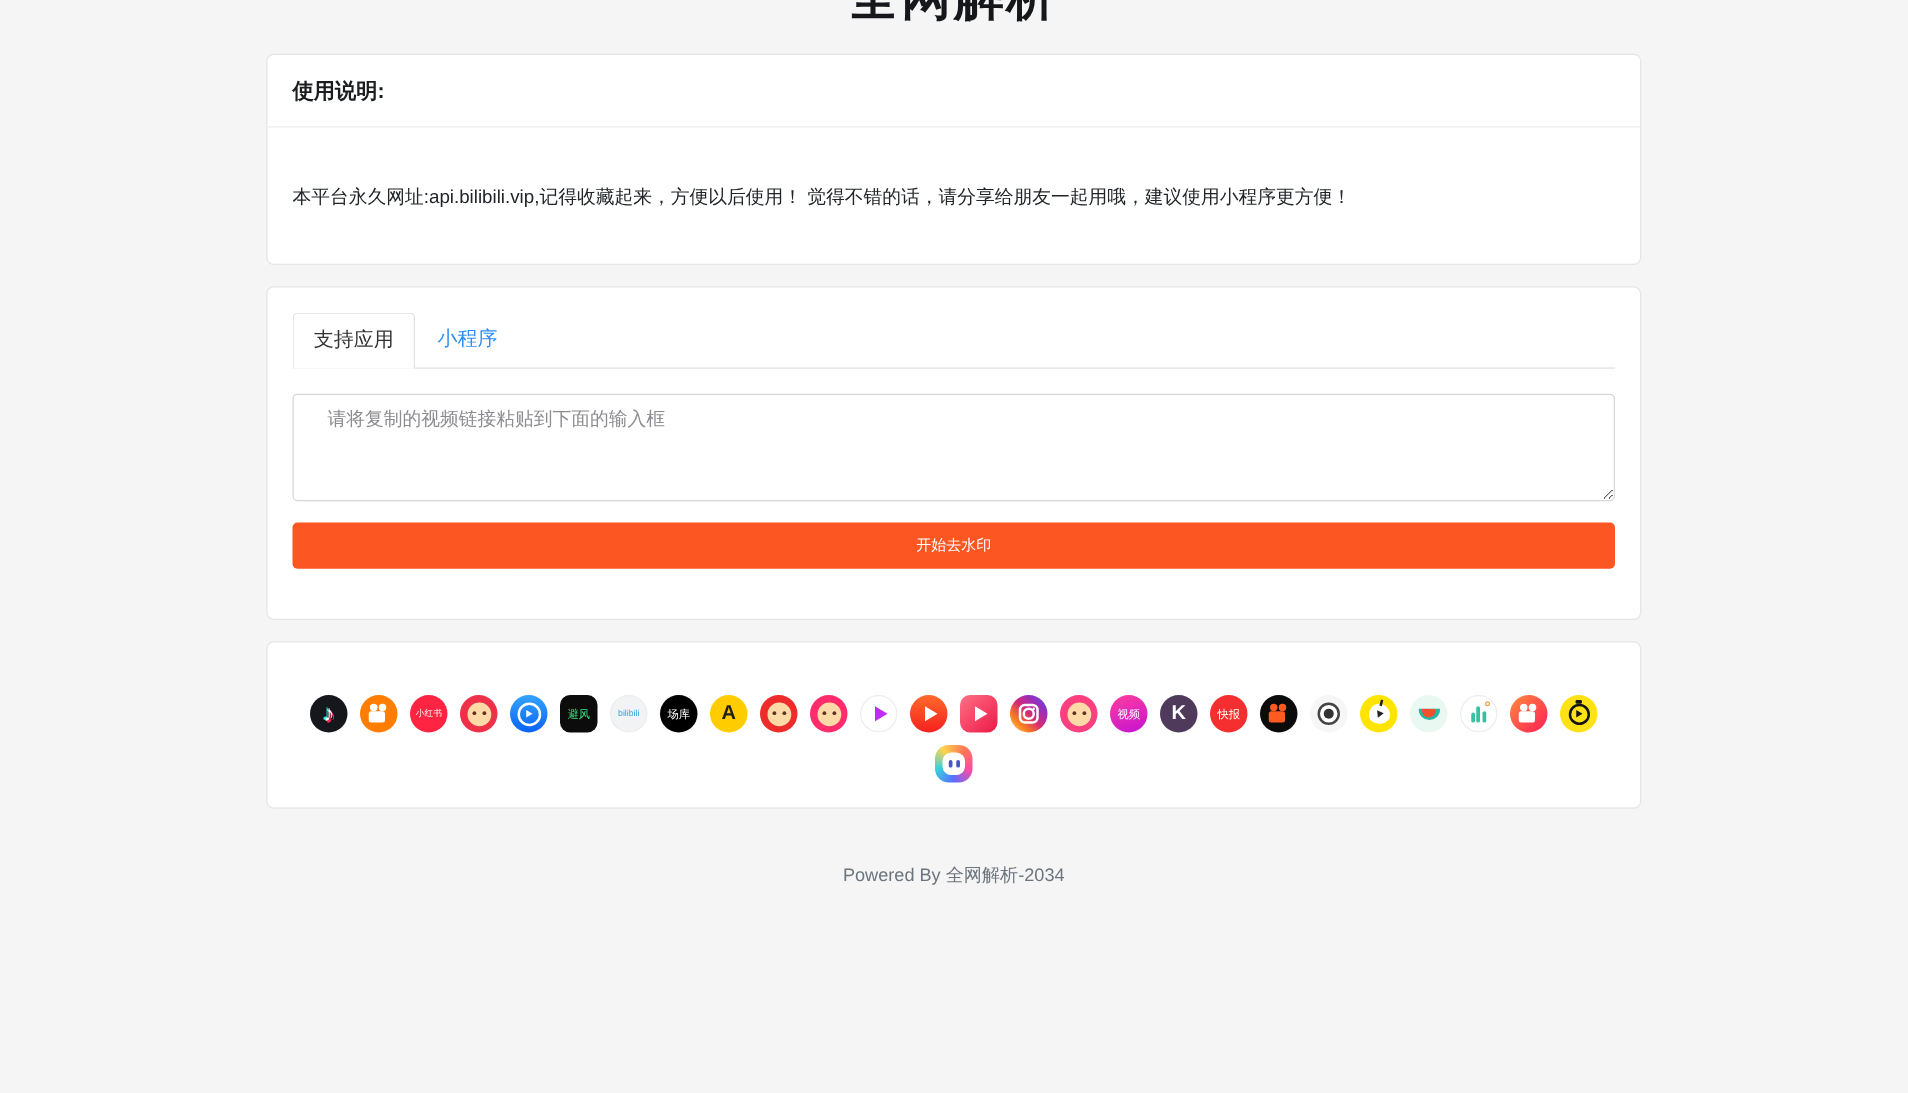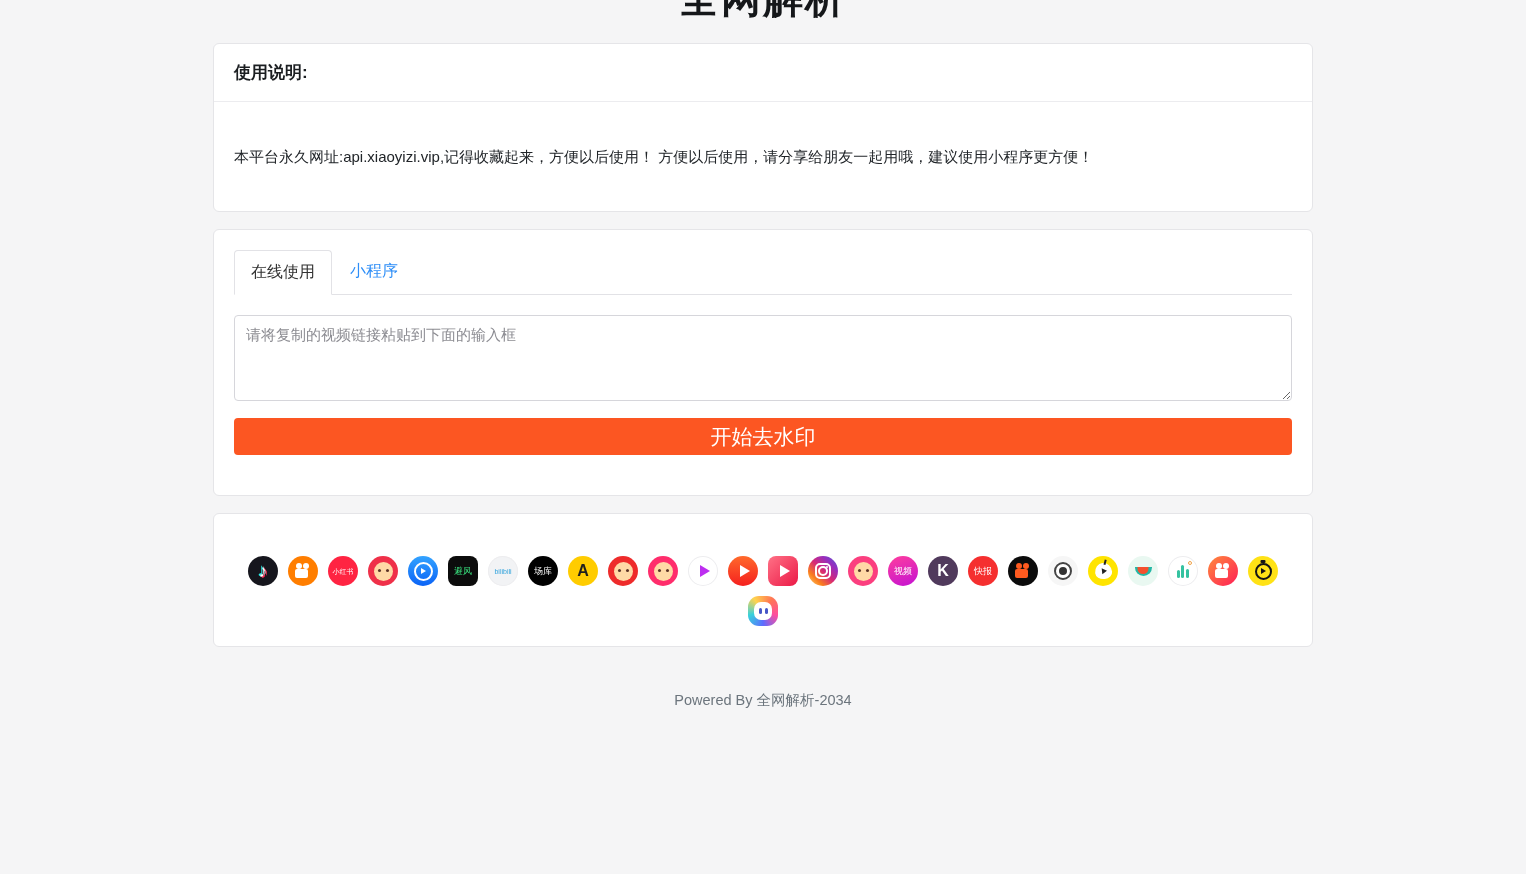--- a/index.html
+++ b/index.html
@@ -35,30 +35,30 @@
     color: #2e8ef7; margin-bottom: -1px;
   }
   .tab.active {
     color: #333; background: #fff;
     border: 1px solid #e2e2e6; border-bottom: 1px solid #fff;
     border-radius: 4px 4px 0 0; padding: 11px 16px;
   }
 
   textarea.link-input {
     display: block; width: 100%; height: 86px; margin-top: 20px;
-    border: 1px solid #d6d6db; border-radius: 4px; padding: 10px 11px;
+    border: 1px solid #d6d6db; border-radius: 4px; padding: 10px 27px;
     font-size: 15px; font-family: inherit; color: #333; resize: vertical;
     outline: none;
   }
   textarea.link-input::placeholder { color: #8c8c92; }
 
   .submit-btn {
     display: block; width: 100%; height: 37px; margin: 17px 0 20px;
     border: none; border-radius: 4px; background: #fc5622; color: #fff;
-    font-size: 21px; font-family: Liberation Serif, serif; cursor: pointer; font-weight: 500;
+    font-size: 12px; font-family: Liberation Serif, serif; cursor: pointer; font-weight: 500;
   }
 
   
   .apps-body { padding: 42px 20px 20px; }
   .app-icons { display: flex; flex-wrap: wrap; justify-content: center; gap: 10px; }
   .app-icon {
     width: 30px; height: 30px; border-radius: 50%; flex: 0 0 auto;
     display: flex; align-items: center; justify-content: center;
     position: relative; overflow: hidden;
   }
@@ -119,28 +119,28 @@
 <body>
 
 <div class="page">
   <h1 class="page-title">全网解析</h1>
 
   <div class="container">
 
     <section class="card">
       <div class="card-header">使用说明:</div>
       <div class="usage-body">
-        <p>本平台永久网址:api.xiaoyizi.vip,记得收藏起来，方便以后使用！ 方便以后使用，请分享给朋友一起用哦，建议使用小程序更方便！</p>
+        <p>本平台永久网址:api.bilibili.vip,记得收藏起来，方便以后使用！ 觉得不错的话，请分享给朋友一起用哦，建议使用小程序更方便！</p>
       </div>
     </section>
 
     <section class="card">
       <div class="card-body">
         <div class="tabs">
-          <div class="tab active">在线使用</div>
+          <div class="tab active">支持应用</div>
           <div class="tab" style="color: rgb(46, 142, 247);">小程序</div>
         </div>
         <textarea class="link-input" placeholder="请将复制的视频链接粘贴到下面的输入框" style=""></textarea>
         <button class="submit-btn" style="background: rgb(252, 86, 34);">开始去水印</button>
       </div>
     </section>
 
     <section class="card">
       <div class="apps-body">
         <div class="app-icons">

